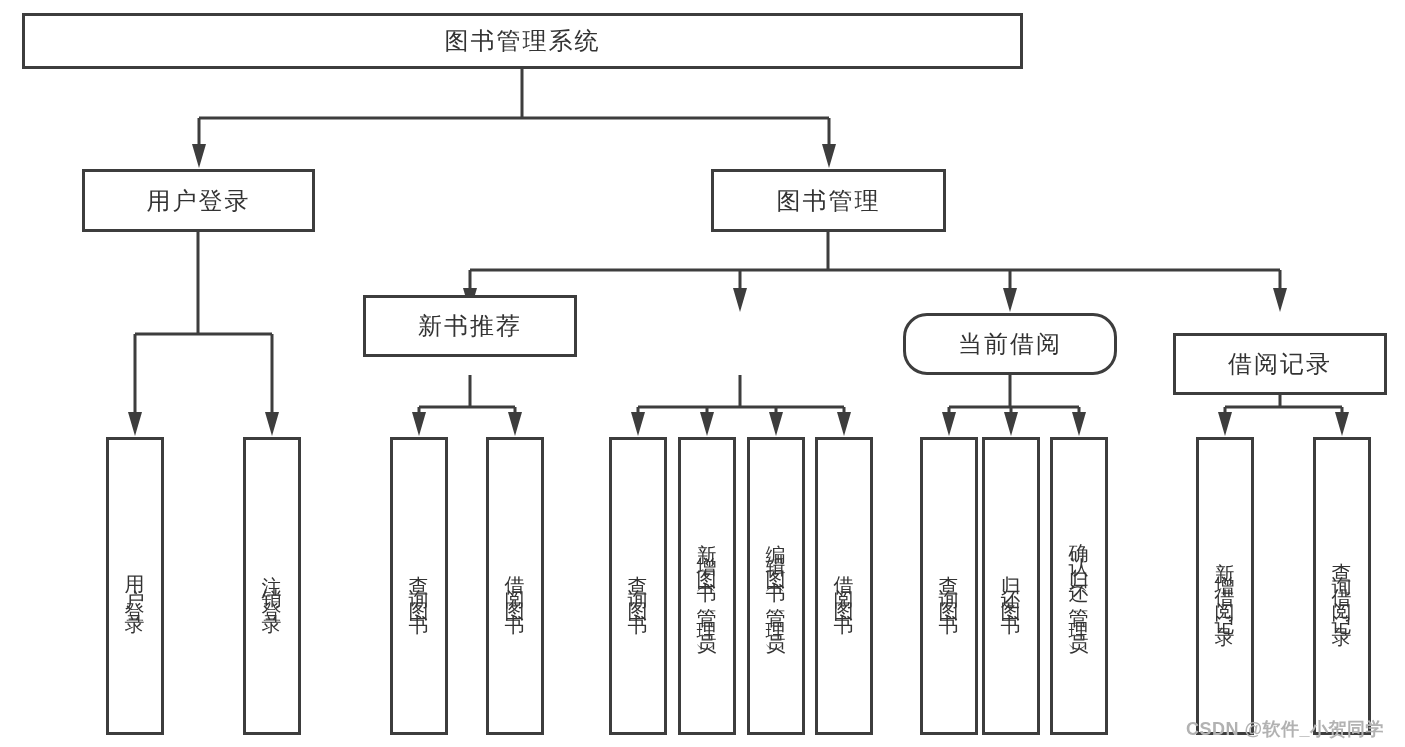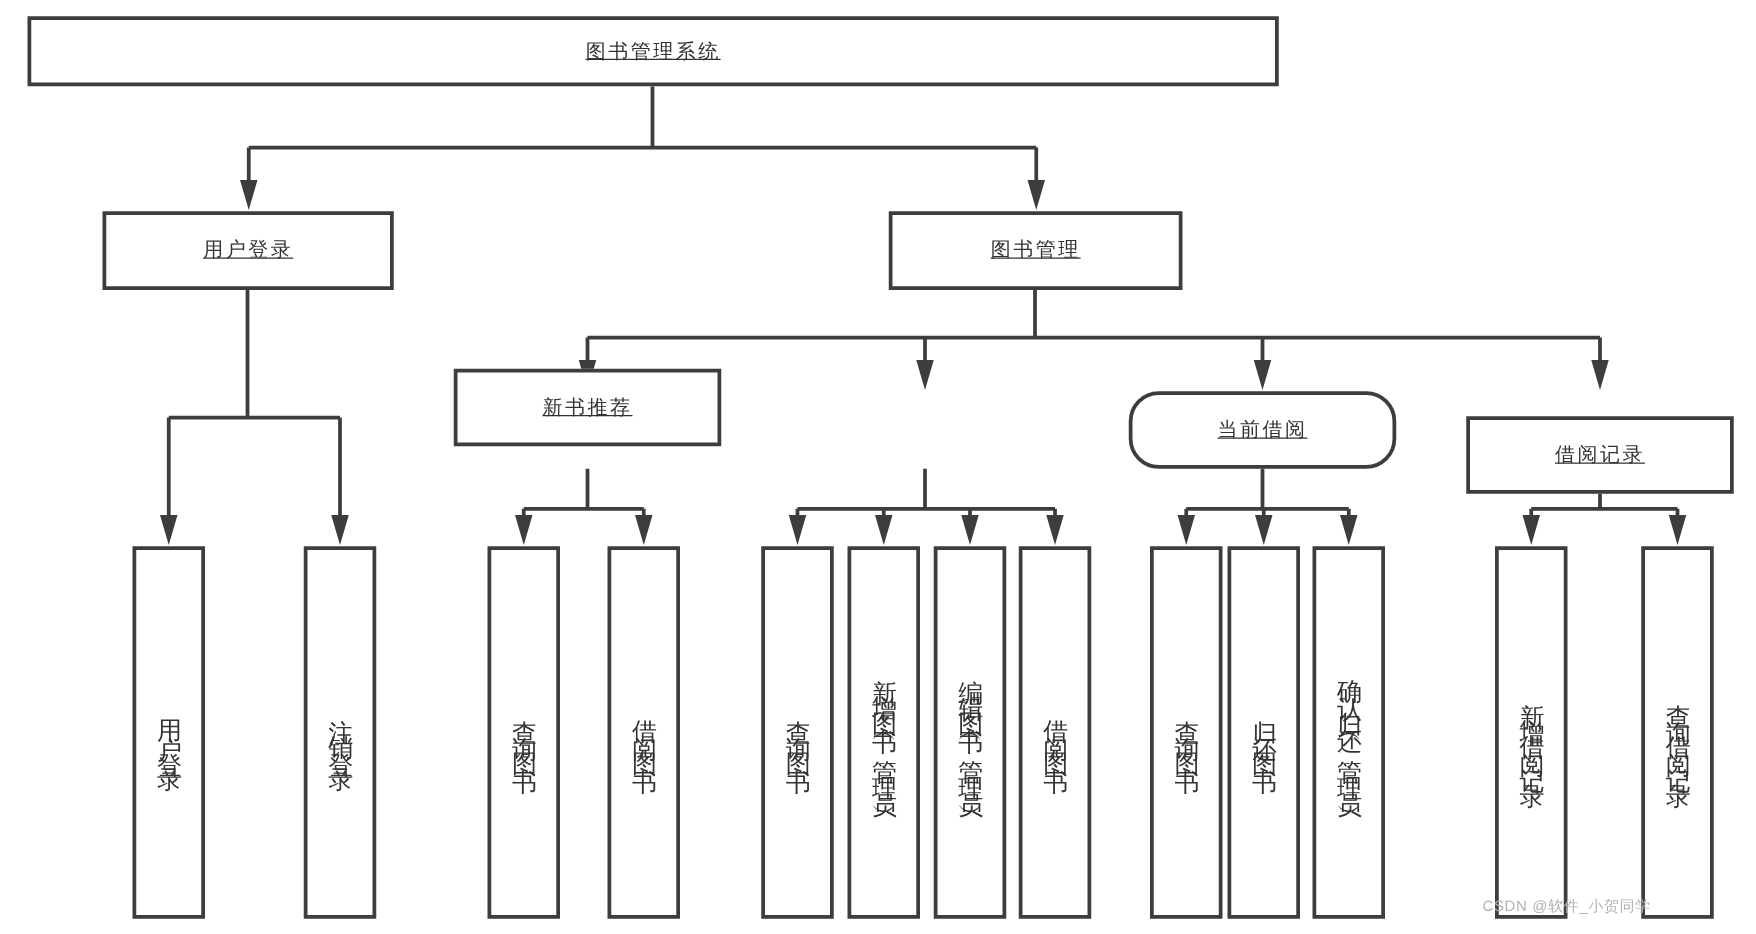--- a/index.html
+++ b/index.html
@@ -19,25 +19,24 @@
   }
   .node {
     position: absolute;
     box-sizing: border-box;
     background: #ffffff;
     border: 3px solid #3d3d3d;
     display: flex;
     align-items: center;
     justify-content: center;
     color: #333333;
-    font-size: 16px;
+    font-size: 24px;
     letter-spacing: 2px;
     z-index: 2;
     white-space: nowrap;
-    text-decoration: underline;
   }
   .leaf {
     position: absolute;
     top: 437px;
     width: 58px;
     height: 298px;
     box-sizing: border-box;
     background: #ffffff;
     border: 3px solid #3d3d3d;
     display: flex;
@@ -51,25 +50,26 @@
     font-size: 20px;
     color: #333333;
     letter-spacing: 13px;
     line-height: 1;
     white-space: nowrap;
   }
   .watermark {
     position: absolute;
     left: 1186px;
     top: 717px;
-    font-size: 12px;
+    font-size: 18px;
     color: #b2b2b2;
     letter-spacing: 0.5px;
     z-index: 6;
     white-space: nowrap;
+    font-weight: bold;
   }
 </style>
 </head>
 <body>
 
 <div class="stage">
 
   <svg class="wires" viewBox="0 0 1405 747" xmlns="http://www.w3.org/2000/svg">
     <g stroke="#3d3d3d" stroke-width="3" fill="none">
       <path d="M522,69 V118 M199,118 H829 M199,118 V150 M829,118 V150"></path>

